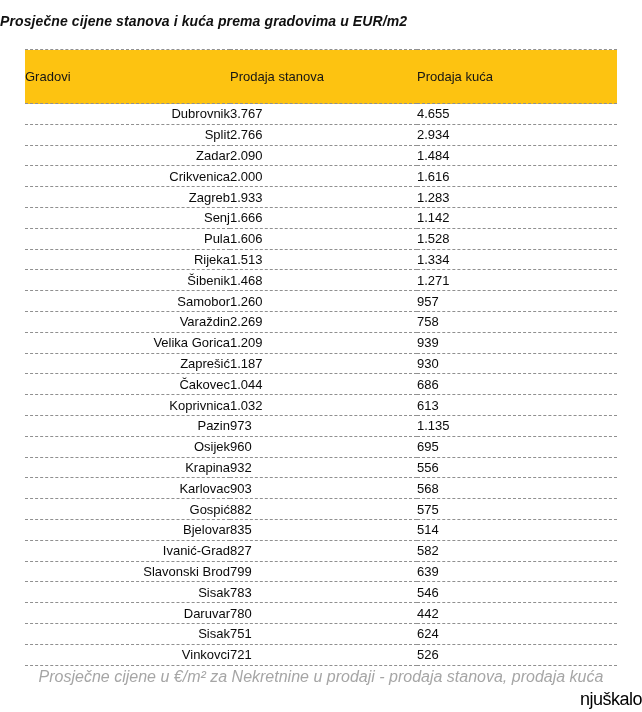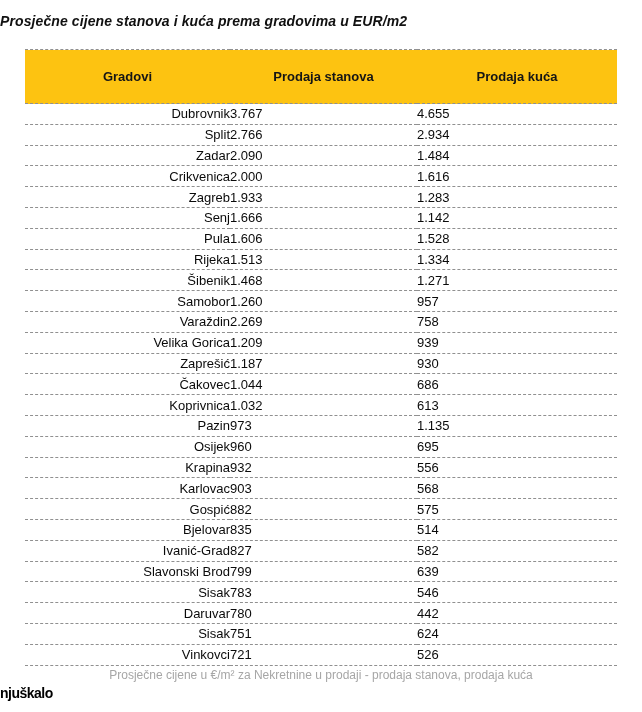--- a/index.html
+++ b/index.html
@@ -30,22 +30,22 @@
     width: 592px;
     margin: 20px 0 0 25px;
   }
   table.price-table col.c1 { width: 205px; }
   table.price-table col.c2 { width: 187px; }
   table.price-table col.c3 { width: 200px; }
   table.price-table th {
     background: var(--header-bg, #FDC311);
     height: 53px;
     font-size: 13px;
-    font-weight: bold;
-    text-align: center;
+    font-weight: normal;
+    text-align: left;
     vertical-align: middle;
     color: #151515;
     border-top: 1px dashed var(--dash, #909090);
     border-bottom: 1px dashed var(--dash, #909090);
     padding: 0;
   }
   table.price-table td {
     height: 19.8px;
     font-size: 13px;
     vertical-align: middle;
@@ -56,28 +56,29 @@
   }
   table.price-table td.city {
     text-align: right;
     padding-left: 10px;
   }
   table.price-table td.num {
   }
   .caption {
     margin-top: 2px;
     text-align: center;
-    font-size: 12px;
+    font-size: 16px;
+    font-style: italic;
     color: var(--footer-text, #A6A6A6);
   }
   .logo {
     margin-top: 3px;
-    text-align: left;
-    font-size: 14px;
-    font-weight: bold;
+    text-align: right;
+    font-size: 18px;
+    font-weight: normal;
     color: #000000;
     letter-spacing: -0.5px;
   }
 </style>
 </head>
 <body>
 
 <div class="page">
   <div class="title">Prosječne cijene stanova i kuća prema gradovima u EUR/m2</div>
 

